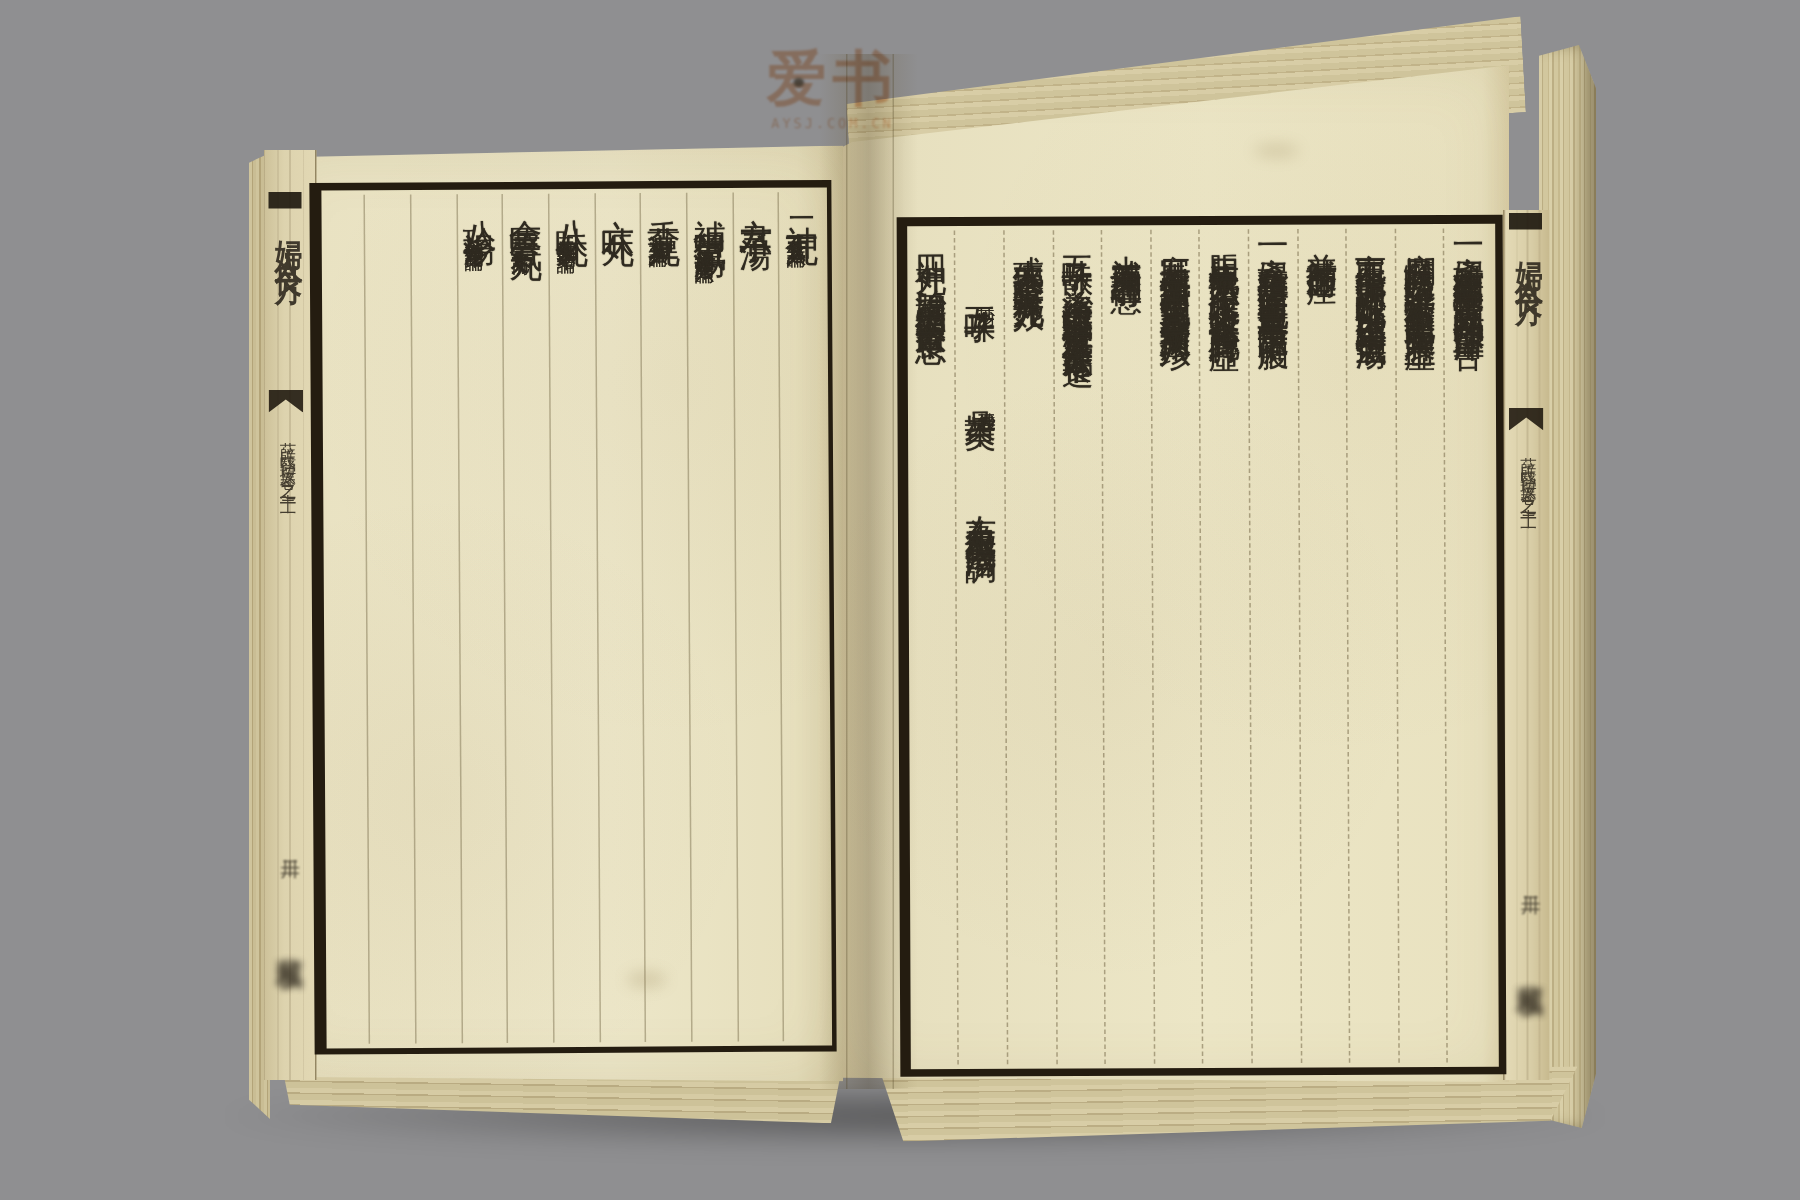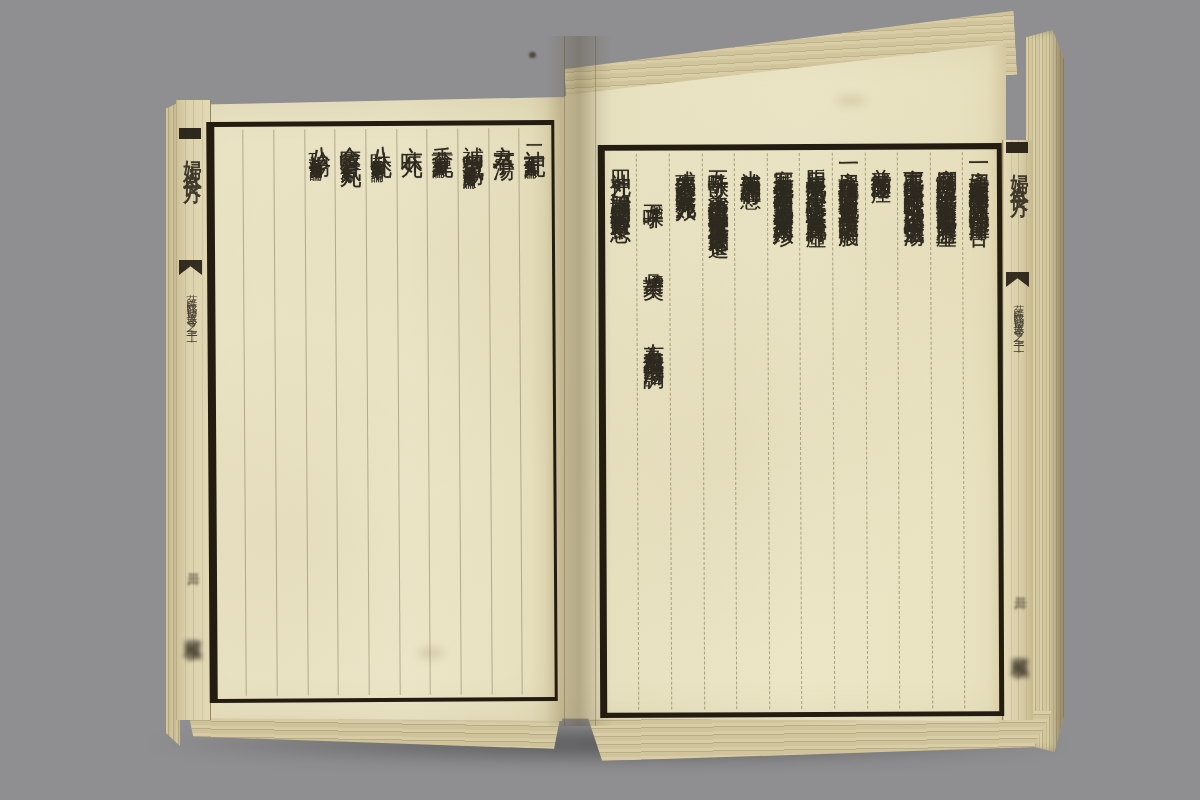--- a/index.html
+++ b/index.html
@@ -196,18 +196,22 @@
         <div class="col"><span class="b">脹用流氣飲子又小腹一塊不時上攻飲食愈少此脾胃虛</span></div>
         <div class="col"><span class="b">寒肝木尅侮所致用補中益氣加木香吳茱漸愈又用八珍</span></div>
         <div class="col"><span class="b">大補兼服調理尋愈</span></div>
         <div class="col"><span class="b">五味子散</span><span class="gap" style="height: 12px;"></span><span class="b">治產後泄瀉或腎泄在侵晨五更作瀉飲食不進</span></div>
         <div class="col"><span class="b">或大便不實不時去後為丸尤效</span></div>
         <div class="col"><span class="gap" style="height: 34px;"></span><span class="b">五味子</span><span class="s2" style="height: 44px;">炒二兩</span><span class="gap" style="height: 18px;"></span><span class="b">吳茱萸</span><span class="s2" style="height: 44px;">炒五錢</span><span class="gap" style="height: 18px;"></span><span class="b">右為末每服二錢白湯調</span></div>
         <div class="col"><span class="b">四神丸</span><span class="gap" style="height: 14px;"></span><span class="b">治脾胃虛弱大便不實飲食不思</span></div>
       </div>
   </div>
 
+  <div class="watermark">
+    <div class="wm-glyphs">爱书</div>
+    <div class="wm-url">AYSJ.COM.CN</div>
+  </div>
 
   <div class="speck speck1"></div>
   <div class="speck speck2"></div>
   <div class="speck speck3"></div>
 
 </div>
 
 </body></html>

